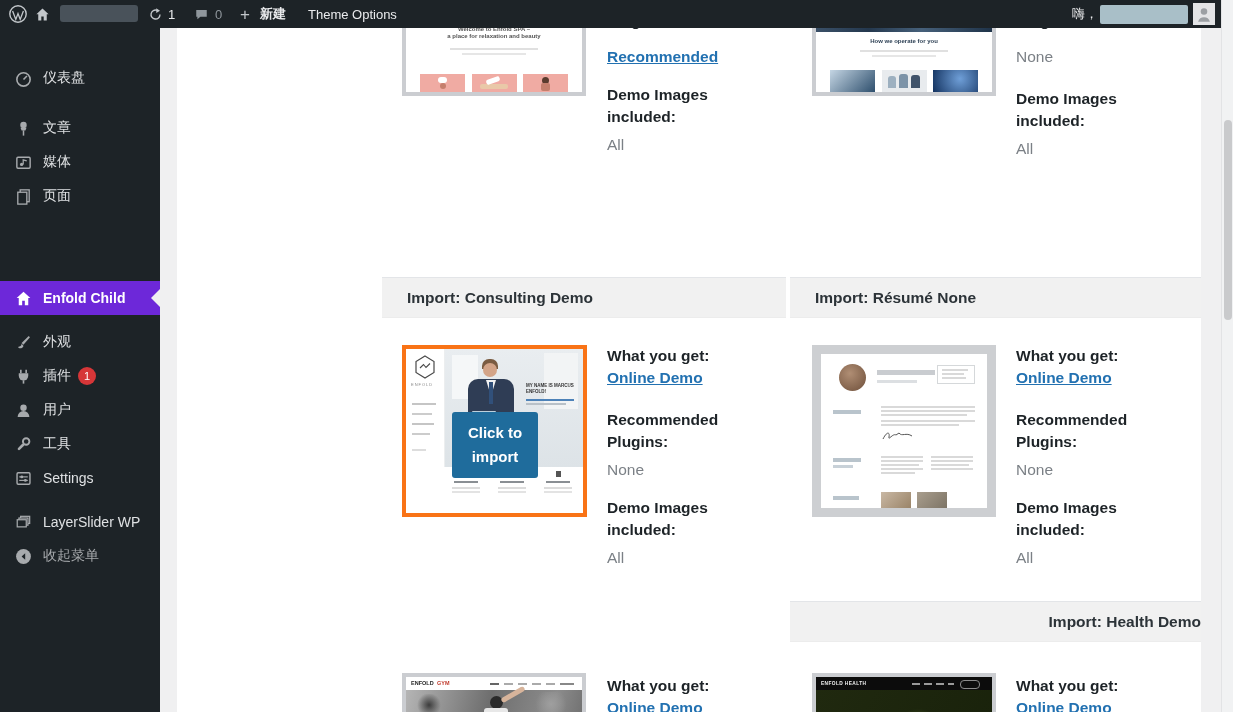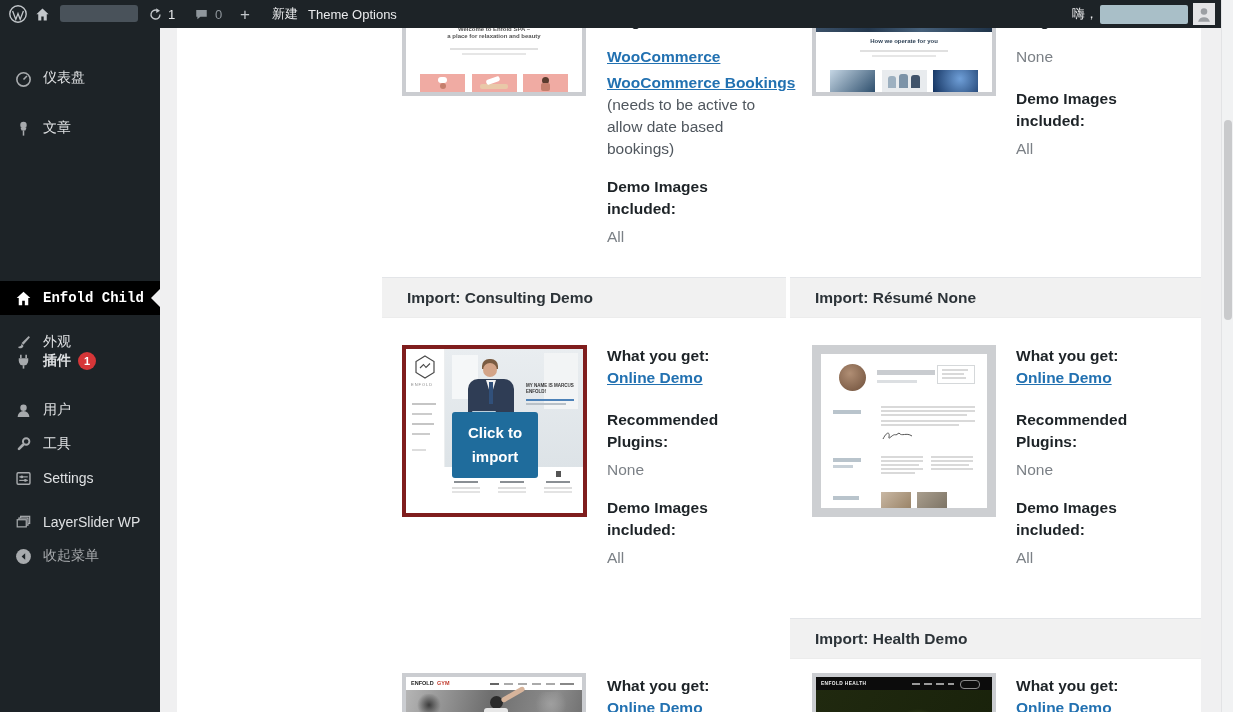--- a/index.html
+++ b/index.html
@@ -13,21 +13,21 @@
             color:#c3c4c7;font-size:13px;}
   .ab-item{position:absolute;top:0;height:28px;display:flex;align-items:center;cursor:pointer;}
   .ab-txt{color:#e9eaec;}
   .ab-dim{color:#8f969c;}
 
   
   #sidebar{position:absolute;left:0;top:28px;width:160px;height:684px;background:#1d2327;z-index:30;}
   .mitem{position:absolute;left:0;width:160px;height:34px;display:flex;align-items:center;cursor:pointer;}
   .mico{width:20px;height:20px;margin-left:13px;flex:0 0 20px;display:flex;align-items:center;justify-content:center;}
   .mlabel{margin-left:10px;font-size:14px;color:#dfe1e3;white-space:nowrap;}
-  .mitem.active{background:#000000;font-family:Liberation Mono, monospace;}
+  .mitem.active{background:#6d28d9;}
   .mitem.active .mlabel{color:#fff;font-weight:bold;}
   .arrow-notch{position:absolute;right:0;top:8px;width:0;height:0;
                border-top:9px solid transparent;border-bottom:9px solid transparent;border-right:9px solid #f0f0f1;}
   .badge{display:inline-block;margin-left:7px;background:#d63638;border-radius:50%;min-width:18px;height:18px;
          line-height:18px;text-align:center;font-size:11px;color:#fff;}
 
   
   #contentbg{position:absolute;left:177px;top:0;width:1024px;height:712px;background:#ffffff;z-index:1;}
   .hdr{position:absolute;height:41px;background:#f1f1f1;border-top:1px solid #e3e5e8;border-bottom:1px solid #ececec;
        box-sizing:border-box;font-weight:bold;font-size:15.5px;color:#2c3338;line-height:39px;padding-left:25px;z-index:3;}
@@ -89,40 +89,36 @@
     <div class="abs" style="left:66px;top:142px;width:45px;height:22px;background:#e8ebee;">
       <div class="abs" style="left:6px;top:6px;width:8px;height:12px;background:#9db0c0;border-radius:3px 3px 0 0;"></div>
       <div class="abs" style="left:17px;top:4px;width:9px;height:14px;background:#7c93a8;border-radius:3px 3px 0 0;"></div>
       <div class="abs" style="left:29px;top:5px;width:9px;height:13px;background:#40536b;border-radius:3px 3px 0 0;"></div>
     </div>
     <div class="abs" style="left:117px;top:142px;width:45px;height:22px;background:radial-gradient(circle at 60% 40%,#6f9fd8,#12315e);"></div>
   </div>
 
   <div class="cell" style="left:607px;top:-12px;">
     <div class="b">Recommended Plugins:</div>
-    <div class="mt14"><a class="lnk">WooCommerce</a></div>
-    <div class="mt4">
-      <a class="lnk">WooCommerce Bookings</a>
-      <span class="note">(needs to be active to allow date based bookings)</span>
-    </div>
+    <div class="mt14"><a class="lnk">Recommended</a></div>
     <div class="b mt16">Demo Images included:</div>
     <div class="val mt6">All</div>
   </div>
 
   <div class="cell" style="left:1016px;top:-12px;">
     <div class="b">Recommended Plugins:</div>
     <div class="val mt14">None</div>
     <div class="b mt20">Demo Images included:</div>
     <div class="val mt6">All</div>
   </div>
 
   <div class="hdr" style="left:382px;top:277px;width:404px;"><span>Import: Consulting Demo</span></div>
   <div class="hdr" style="left:790px;top:277px;width:411px;"><span>Import: Résumé None</span></div>
 
-  <div class="thumb" style="left:402px;top:345px;width:185px;height:172px;border:4px solid #7f1d1d;">
+  <div class="thumb" style="left:402px;top:345px;width:185px;height:172px;border:4px solid #f97316;">
     <div class="abs" style="left:38px;top:0;width:139px;height:118px;background:linear-gradient(180deg,#e9edf0,#dde3e7);">
       <div class="abs" style="left:8px;top:6px;width:26px;height:44px;background:#f5f7f8;"></div>
       <div class="abs" style="left:100px;top:4px;width:34px;height:56px;background:#f2f4f5;"></div>
 
       <div class="abs" style="left:38px;top:10px;width:16px;height:10px;background:#7a5c42;border-radius:7px 7px 0 0;"></div>
       <div class="abs" style="left:39px;top:14px;width:14px;height:14px;background:#d3a488;border-radius:50%;"></div>
       <div class="abs" style="left:24px;top:30px;width:46px;height:88px;background:#2f3d55;border-radius:10px 10px 0 0;"></div>
       <div class="abs" style="left:42px;top:31px;width:10px;height:16px;background:#f2f2f2;clip-path:polygon(0 0,100% 0,50% 100%);"></div>
       <div class="abs" style="left:45px;top:33px;width:4px;height:22px;background:#31507a;"></div>
       <div class="abs" style="left:28px;top:62px;width:24px;height:14px;background:#bcd0dc;border-radius:1px;"></div>
@@ -205,21 +201,21 @@
 
   <div class="cell" style="left:1016px;top:345px;">
     <div class="b">What you get:</div>
     <a class="lnk">Online Demo</a>
     <div class="b mt20">Recommended Plugins:</div>
     <div class="val mt6">None</div>
     <div class="b mt16">Demo Images included:</div>
     <div class="val mt6">All</div>
   </div>
 
-  <div class="hdr" style="left:790px;top:618px;width:411px;"><span>Import: Health Demo</span></div>
+  <div class="hdr" style="left:790px;top:601px;width:411px;text-align:right;"><span>Import: Health Demo</span></div>
 
   <div class="thumb" style="left:402px;top:673px;width:184px;height:172px;border:4px solid #cbcdd1;">
     <div class="abs" style="left:0;top:0;width:176px;height:13px;background:#ffffff;">
       <span class="abs" style="left:5px;top:3px;font-size:5.5px;font-weight:bold;color:#1e1e1e;">ENFOLD</span>
       <span class="abs" style="left:31px;top:3px;font-size:5.5px;font-weight:bold;color:#c0392b;">GYM</span>
       <div class="bar" style="left:84px;top:6px;width:9px;height:1.5px;background:#666;"></div>
       <div class="bar" style="left:98px;top:6px;width:9px;height:1.5px;background:#aaa;"></div>
       <div class="bar" style="left:112px;top:6px;width:9px;height:1.5px;background:#aaa;"></div>
       <div class="bar" style="left:126px;top:6px;width:9px;height:1.5px;background:#aaa;"></div>
       <div class="bar" style="left:140px;top:6px;width:9px;height:1.5px;background:#aaa;"></div>
@@ -274,39 +270,58 @@
     <div class="mitem" style="top:83px;">
       <span class="mico">
         <svg width="19" height="19" viewBox="0 0 20 20">
             <circle cx="10" cy="6.3" r="3.4" fill="#a7aaad"></circle>
             <path d="M6.8 9.2 L13.2 9.2 L12 12 L8 12 Z" fill="#a7aaad"></path>
             <line x1="10" y1="12" x2="10" y2="17.5" stroke="#a7aaad" stroke-width="1.6"></line>
           </svg>
       </span>
       <span class="mlabel">文章</span>
     </div>
+    <div class="mitem" style="top:117px;">
+      <span class="mico">
+        <svg width="19" height="19" viewBox="0 0 20 20">
+            <rect x="3" y="4.5" width="14" height="11.5" rx="1.2" fill="none" stroke="#a7aaad" stroke-width="1.5"></rect>
+            <circle cx="8" cy="12" r="1.7" fill="#a7aaad"></circle>
+            <path d="M9.7 12 V7.2 L13.4 8.2" fill="none" stroke="#a7aaad" stroke-width="1.3"></path>
+          </svg>
+      </span>
+      <span class="mlabel">媒体</span>
+    </div>
+    <div class="mitem" style="top:151px;">
+      <span class="mico">
+        <svg width="19" height="19" viewBox="0 0 20 20">
+            <rect x="6.5" y="3" width="9.5" height="12.5" fill="none" stroke="#a7aaad" stroke-width="1.4"></rect>
+            <rect x="4" y="5.5" width="9.5" height="12.5" fill="#1d2327" stroke="#a7aaad" stroke-width="1.4"></rect>
+          </svg>
+      </span>
+      <span class="mlabel">页面</span>
+    </div>
     <div class="mitem active" style="top:253px;">
       <span class="mico">
         <svg width="19" height="19" viewBox="0 0 20 20">
             <path d="M10 3 L2.8 9.6 H5 V17 H8.6 V12.4 H11.4 V17 H15 V9.6 H17.2 Z" fill="#ffffff"></path>
           </svg>
       </span>
       <span class="mlabel">Enfold Child</span>
       <span class="arrow-notch"></span>
     </div>
     <div class="mitem" style="top:297px;">
       <span class="mico">
         <svg width="19" height="19" viewBox="0 0 20 20">
             <path d="M15.5 3.2 L8 10.4 L9.9 12.3 L16.8 4.6 Z" fill="#a7aaad"></path>
             <path d="M8 11 C8 13.5 6.4 14.1 4.2 14.7 C5.4 16.9 9.2 16.2 10 13.6 Z" fill="#a7aaad"></path>
           </svg>
       </span>
       <span class="mlabel">外观</span>
     </div>
-    <div class="mitem" style="top:316px;font-weight:bold;">
+    <div class="mitem" style="top:331px;">
       <span class="mico">
         <svg width="19" height="19" viewBox="0 0 20 20">
             <line x1="7.2" y1="2.8" x2="7.2" y2="6.5" stroke="#a7aaad" stroke-width="1.7"></line>
             <line x1="12.8" y1="2.8" x2="12.8" y2="6.5" stroke="#a7aaad" stroke-width="1.7"></line>
             <path d="M5 6.5 H15 V9.3 A5 5 0 0 1 5 9.3 Z" fill="#a7aaad"></path>
             <line x1="10" y1="14" x2="10" y2="17.5" stroke="#a7aaad" stroke-width="1.7"></line>
           </svg>
       </span>
       <span class="mlabel">插件</span>
       <span class="badge">1</span>
@@ -385,21 +400,21 @@
       <span class="ab-txt" style="margin-left:5px;">1</span>
     </div>
     <div class="ab-item" style="left:194px;">
       <svg width="15" height="15" viewBox="0 0 20 20">
         <path d="M3 4 H17 V13 H8.5 L4.5 16.2 V13 H3 Z" fill="#8f969c"></path>
       </svg>
       <span class="ab-dim" style="margin-left:6px;">0</span>
     </div>
     <div class="ab-item" style="left:240px;">
       <span style="font-size:17px;color:#c3c7cb;line-height:17px;">+</span>
-      <span class="ab-txt" style="margin-left:22px;">新建</span>
+      <span class="ab-txt" style="margin-left:10px;font-weight:bold;">新建</span>
     </div>
     <div class="ab-item" style="left:308px;">
       <span class="ab-txt">Theme Options</span>
     </div>
     <div class="ab-item" style="left:1072px;">
       <span class="ab-txt">嗨，</span>
       <div style="width:88px;height:19px;background:#a9bfc8;border-radius:2px;margin-left:2px;filter:blur(0.5px);"></div>
       <div style="width:22px;height:22px;background:#e3e4e6;margin-left:5px;display:flex;align-items:center;justify-content:center;">
         <svg width="20" height="20" viewBox="0 0 22 22">
           <circle cx="11" cy="8.2" r="3.6" fill="#9b9fa3"></circle>

